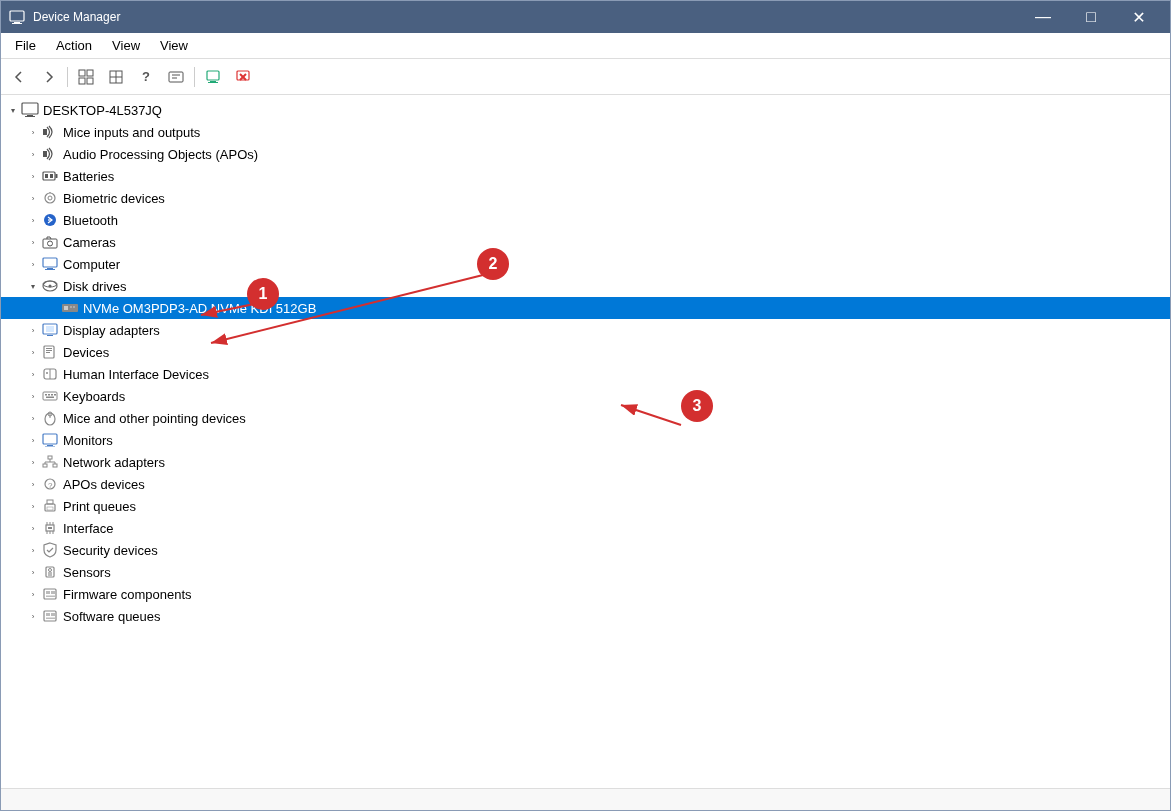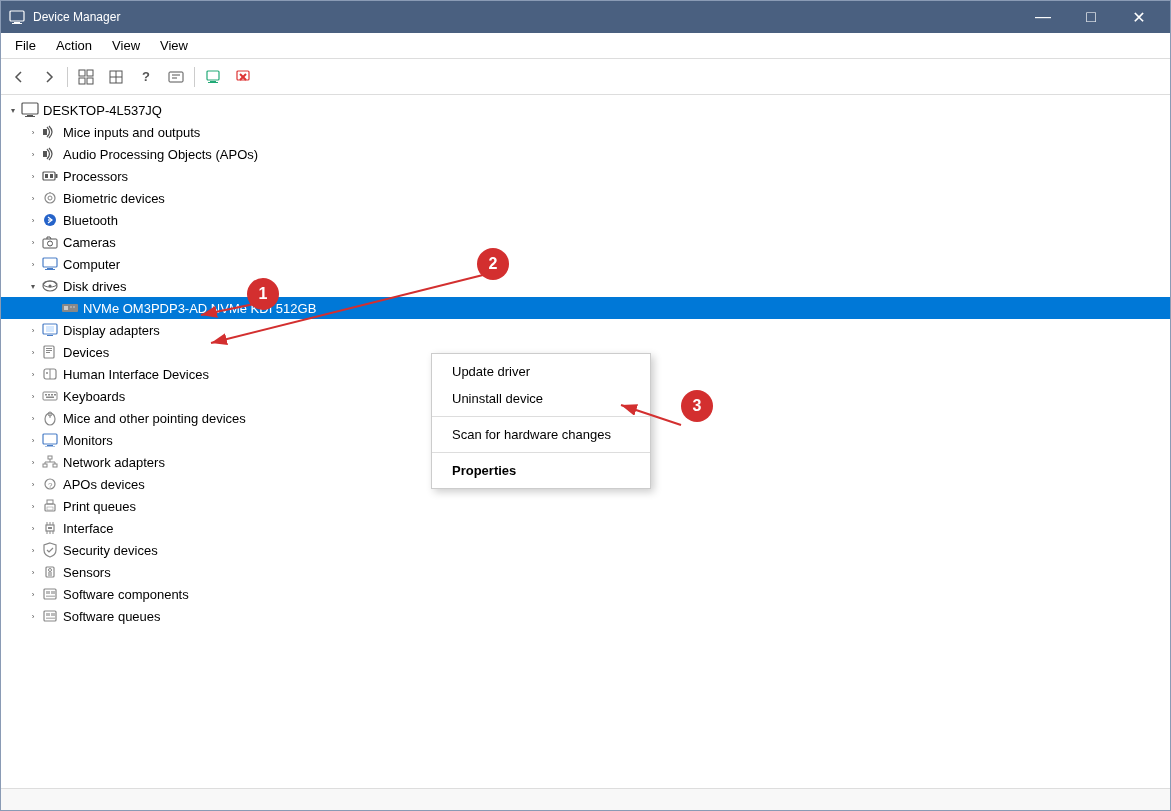--- a/index.html
+++ b/index.html
@@ -349,21 +349,21 @@
       <div class="tree-item indent-1">
         <div class="tree-expander">›</div>
         <div class="tree-icon">
           <svg width="16" height="12" viewBox="0 0 16 12">
             <rect x="1" y="2" width="12" height="8" rx="1" fill="none" stroke="#555" stroke-width="1.2"></rect>
             <rect x="13.5" y="4" width="2" height="4" rx="0.5" fill="#555"></rect>
             <rect x="3" y="4" width="3" height="4" fill="#555"></rect>
             <rect x="8" y="4" width="3" height="4" fill="#555"></rect>
           </svg>
         </div>
-        <span class="tree-label">Processors</span>
+        <span class="tree-label">Batteries</span>
       </div>
 
       <div class="tree-item indent-1">
         <div class="tree-expander">›</div>
         <div class="tree-icon">
           <svg width="16" height="14" viewBox="0 0 16 14">
             <circle cx="8" cy="7" r="5" fill="none" stroke="#888" stroke-width="1.2"></circle>
             <circle cx="8" cy="7" r="2" fill="none" stroke="#888" stroke-width="1"></circle>
             <line x1="8" y1="2" x2="8" y2="1" stroke="#888" stroke-width="1.2"></line>
           </svg>
@@ -590,46 +590,38 @@
       <div class="tree-item indent-1">
         <div class="tree-expander">›</div>
         <div class="tree-icon">
           <svg width="16" height="14" viewBox="0 0 16 14">
             <rect x="2" y="2" width="12" height="10" rx="1" fill="none" stroke="#888" stroke-width="1.2"></rect>
             <rect x="4" y="4" width="4" height="3" fill="#bbb"></rect>
             <rect x="9" y="4" width="4" height="3" fill="#bbb"></rect>
             <rect x="4" y="8.5" width="9" height="1.5" fill="#bbb"></rect>
           </svg>
         </div>
-        <span class="tree-label">Software components</span>
+        <span class="tree-label">Firmware components</span>
       </div>
 
       <div class="tree-item indent-1">
         <div class="tree-expander">›</div>
         <div class="tree-icon">
           <svg width="16" height="14" viewBox="0 0 16 14">
             <rect x="2" y="2" width="12" height="10" rx="1" fill="none" stroke="#888" stroke-width="1.2"></rect>
             <rect x="4" y="4" width="4" height="3" fill="#bbb"></rect>
             <rect x="9" y="4" width="4" height="3" fill="#bbb"></rect>
             <rect x="4" y="8.5" width="9" height="1.5" fill="#bbb"></rect>
           </svg>
         </div>
         <span class="tree-label">Software queues</span>
       </div>
 
     </div>
 
-    <div class="context-menu">
-      <div class="context-menu-item">Update driver</div>
-      <div class="context-menu-item">Uninstall device</div>
-      <div class="context-menu-sep"></div>
-      <div class="context-menu-item">Scan for hardware changes</div>
-      <div class="context-menu-sep"></div>
-      <div class="context-menu-item bold">Properties</div>
-    </div>
 
     <svg class="arrow-container" style="position:absolute;top:0;left:0;width:100%;height:100%;pointer-events:none;z-index:150;">
 
       <defs>
         <marker id="arrowhead1" markerWidth="8" markerHeight="6" refX="8" refY="3" orient="auto">
           <polygon points="0 0, 8 3, 0 6" fill="#d32f2f"></polygon>
         </marker>
         <marker id="arrowhead2" markerWidth="8" markerHeight="6" refX="8" refY="3" orient="auto">
           <polygon points="0 0, 8 3, 0 6" fill="#d32f2f"></polygon>
         </marker>

